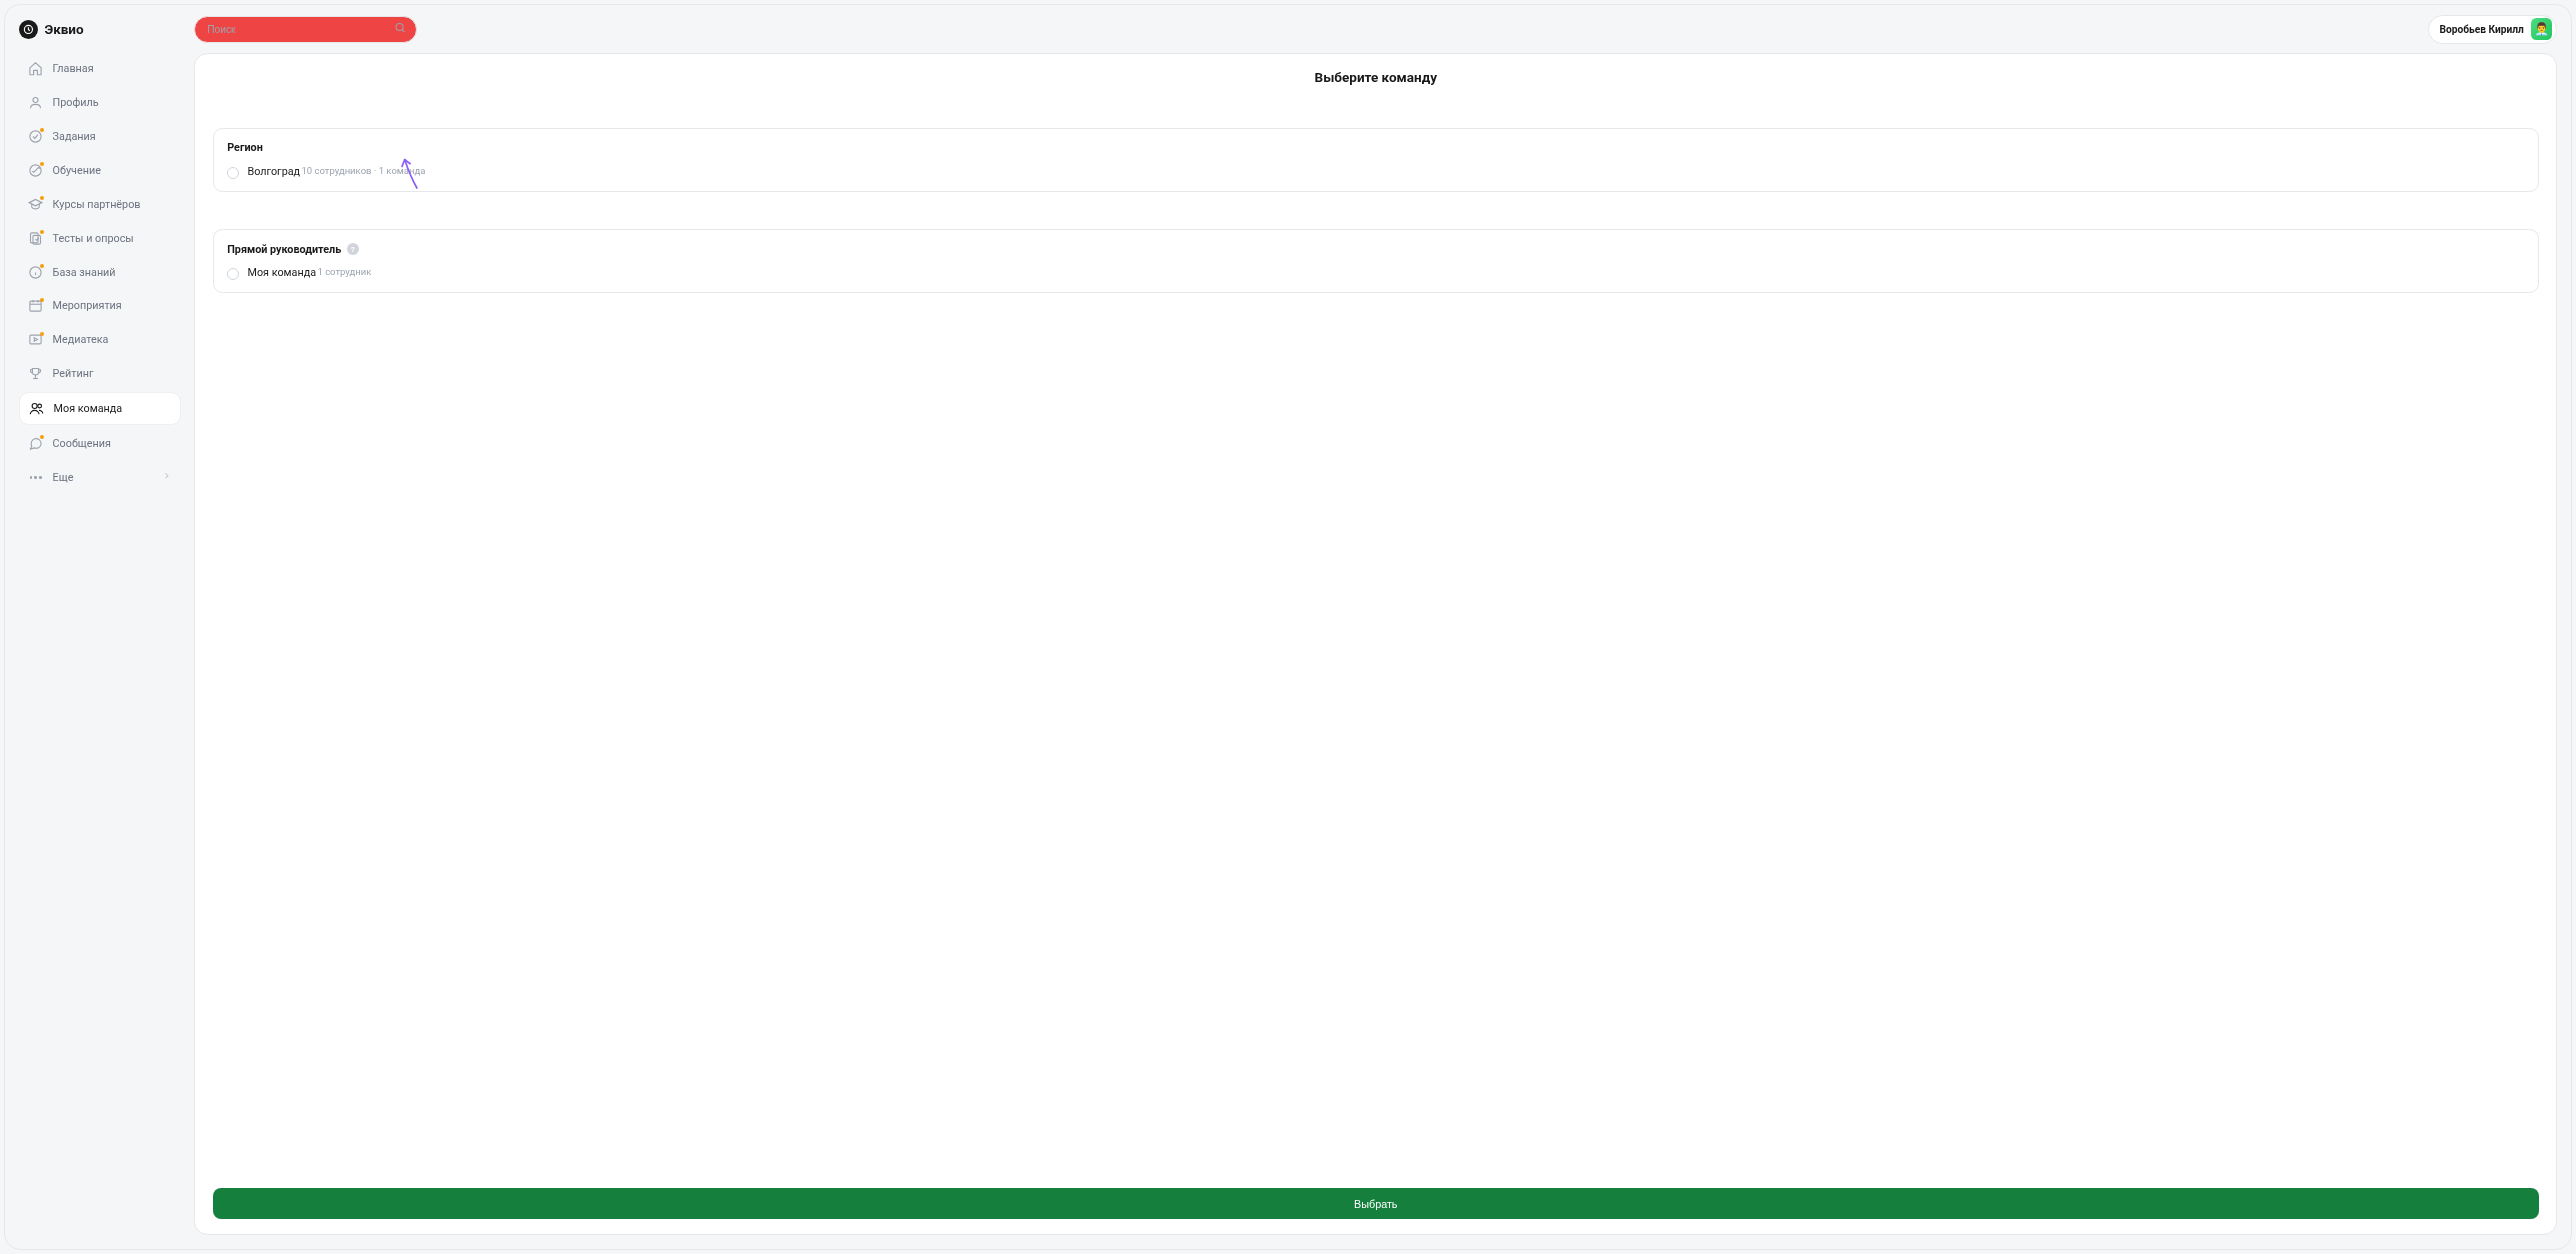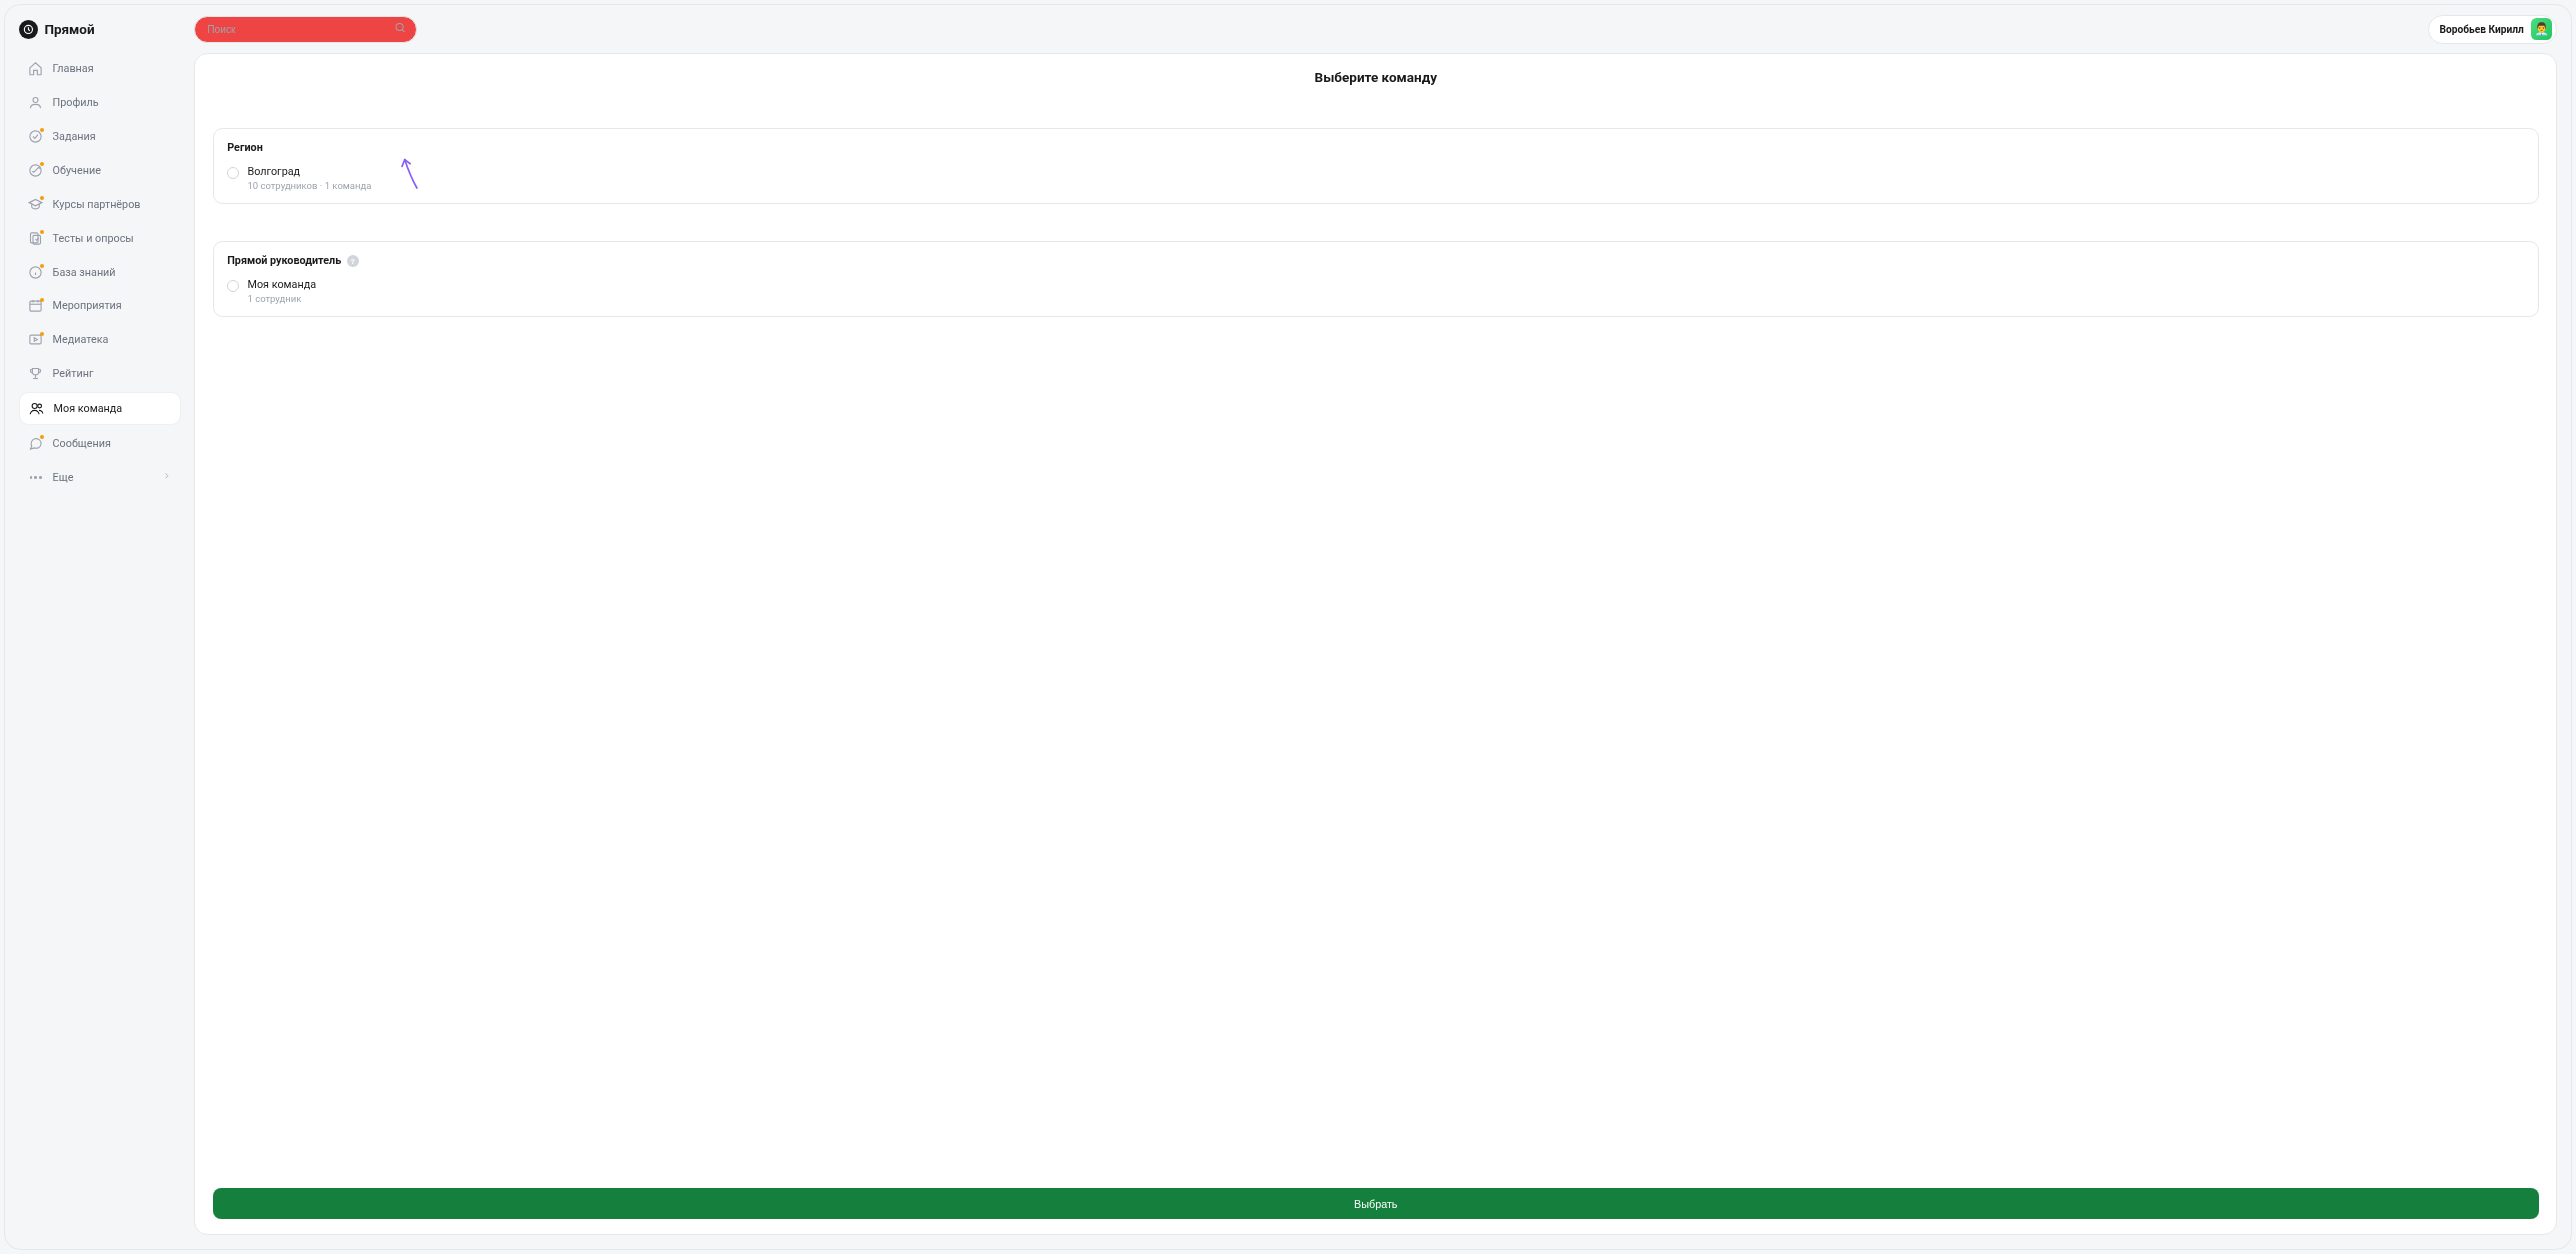--- a/index.html
+++ b/index.html
@@ -211,21 +211,21 @@
     .radio {
       width: 12.2px;
       height: 12.2px;
       border: 1.4px solid #d1d5db;
       border-radius: 50%;
       flex-shrink: 0;
       margin-top: 1.4px;
     }
     .option-text {
       display: flex;
-      flex-direction: column;
+      flex-direction: row;
       gap: 1.4px;
     }
     .option-title {
       font-size: 10.8px;
       color: #1a1a1a;
     }
     .option-sub {
       font-size: 9.5px;
       color: #9ca3af;
     }
@@ -265,21 +265,21 @@
 
 <div class="app-container">
   <div class="topbar">
     <div class="logo-area">
       <div class="logo-mark">
         <svg width="10.8" height="10.8" viewBox="0 0 24 24" fill="none" stroke="#fff" stroke-width="2.5">
           <circle cx="12" cy="12" r="9"></circle>
           <path d="M12 7 L12 12 L15 15"></path>
         </svg>
       </div>
-      <div class="logo-text">Прямой</div>
+      <div class="logo-text">Эквио</div>
     </div>
     <div class="search-box">
       <input class="search-input" type="text" placeholder="Поиск" style="">
       <span class="search-icon">
         <svg width="12.2" height="12.2" viewBox="0 0 24 24" fill="none" stroke="currentColor" stroke-width="2">
           <circle cx="11" cy="11" r="7"></circle>
           <line x1="21" y1="21" x2="16" y2="16"></line>
         </svg>
       </span>
     </div>

